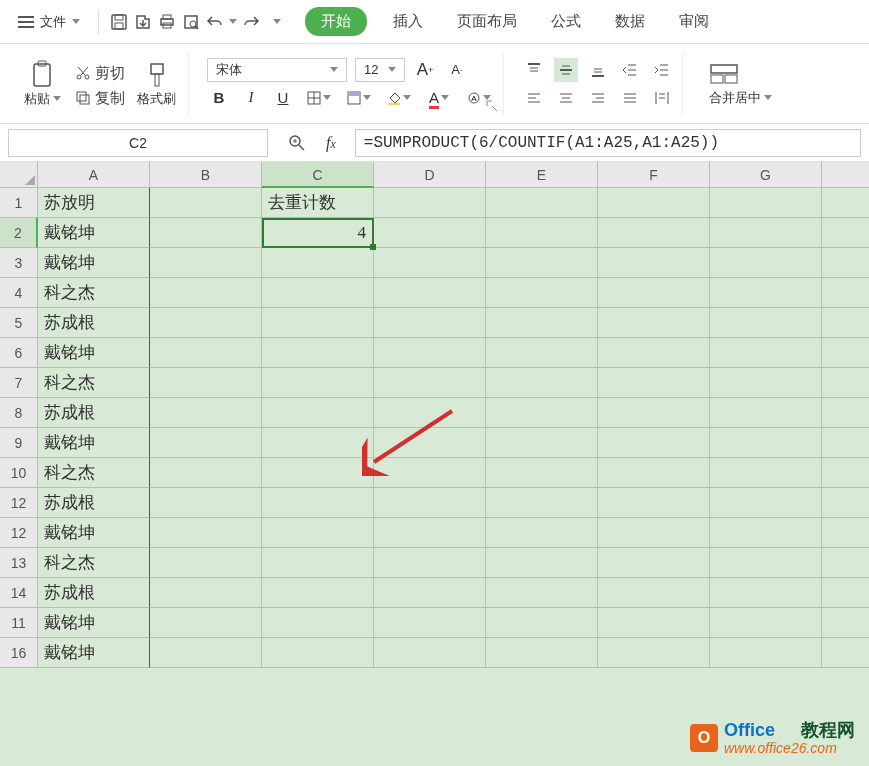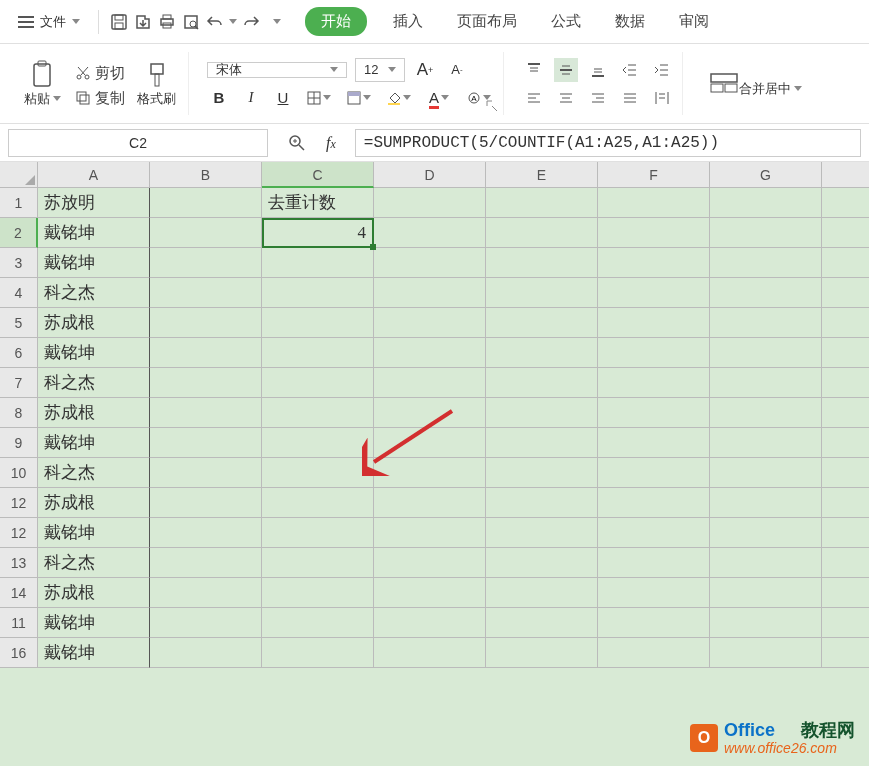--- a/index.html
+++ b/index.html
@@ -19,26 +19,26 @@
     
     .ribbon { display: flex; padding: 8px 10px; border-bottom: 1px solid #e0e0e0; gap: 10px; height: 80px; position: relative; }
     .ribbon-group { display: flex; flex-direction: column; justify-content: center; gap: 4px; padding: 0 8px; border-right: 1px solid #eee; }
     .ribbon-group:last-child { border-right: none; }
     .ribbon-row { display: flex; align-items: center; gap: 8px; }
     .ribbon-btn { display: flex; align-items: center; gap: 4px; padding: 2px 4px; cursor: pointer; font-size: 15px; color: #444; }
     .paste-big { display: flex; flex-direction: column; align-items: center; cursor: pointer; padding: 2px 6px; }
     .paste-icon { width: 26px; height: 30px; }
     .format-painter { display: flex; flex-direction: column; align-items: center; cursor: pointer; padding: 2px 4px; }
     
-    .font-select { display: flex; align-items: center; border: 1px solid #ccc; padding: 2px 8px; height: 16px; min-width: 140px; justify-content: space-between; cursor: pointer; }
+    .font-select { display: flex; align-items: center; border: 1px solid #ccc; padding: 2px 8px; height: 24px; min-width: 140px; justify-content: space-between; cursor: pointer; }
     .size-select { display: flex; align-items: center; border: 1px solid #ccc; padding: 2px 8px; height: 24px; min-width: 50px; justify-content: space-between; cursor: pointer; }
     .fmt-btn { width: 24px; height: 24px; display: inline-flex; align-items: center; justify-content: center; cursor: pointer; font-size: 15px; }
     .fmt-btn.dd { width: 32px; justify-content: center; gap:2px; }
     
-    .merge-big { display: flex; flex-direction: row; align-items: flex-end; cursor: pointer; padding: 2px 8px; }
+    .merge-big { display: flex; flex-direction: column; align-items: flex-start; cursor: pointer; padding: 2px 8px; }
     
     .expand-corner { position: absolute; right: 4px; bottom: 2px; width: 14px; height: 14px; cursor: pointer; }
     
     .formula-bar { display: flex; align-items: center; padding: 4px 8px; border-bottom: 1px solid #e0e0e0; height: 38px; gap: 19px; justify-content: space-between; }
     .name-box { border: 1px solid #ccc; width: 260px; height: 28px; display: flex; align-items: center; justify-content: center; font-size: 14px; }
     .fx-label { font-style: italic; font-family: Liberation Serif, serif; font-size: 16px; }
     .formula-input { border: 1px solid #ccc; flex: 1; height: 28px; padding: 2px 8px; font-family: "Courier New", monospace; font-size: 16px; display: flex; align-items: center; }
     
     .grid-area { position: relative; overflow: hidden; background: #d8ead5; height: 604px; }
     .grid { display: grid; grid-template-columns: 38px 112px 112px 112px 112px 112px 112px 112px 112px; }
@@ -326,21 +326,21 @@
   <div class="tool-icon">
     <svg width="18" height="18" viewBox="0 0 18 18">
         <circle cx="7" cy="7" r="5" fill="none" stroke="#555" stroke-width="1.5"></circle>
         <line x1="11" y1="11" x2="16" y2="16" stroke="#555" stroke-width="1.5"></line>
         <line x1="5" y1="7" x2="9" y2="7" stroke="#555"></line>
         <line x1="7" y1="5" x2="7" y2="9" stroke="#555"></line>
       </svg>
   </div>
   <span class="fx-label">f<span style="font-size:12px">x</span></span>
   <div class="formula-input">
-      <span>=SUMPRODUCT(5/COUNTIF(A1:A25,A1:A25))</span>
+      <span>=SUMPRODUCT(6/COUNTIF(A1:A25,A1:A25))</span>
     </div>
 </div>
 
 <div class="grid-area">
   <div class="grid" id="grid">
       <div class="corner"></div>
       <div class="col-header">A</div>
       <div class="col-header">B</div>
       <div class="col-header sel">C</div>
       <div class="col-header">D</div>

